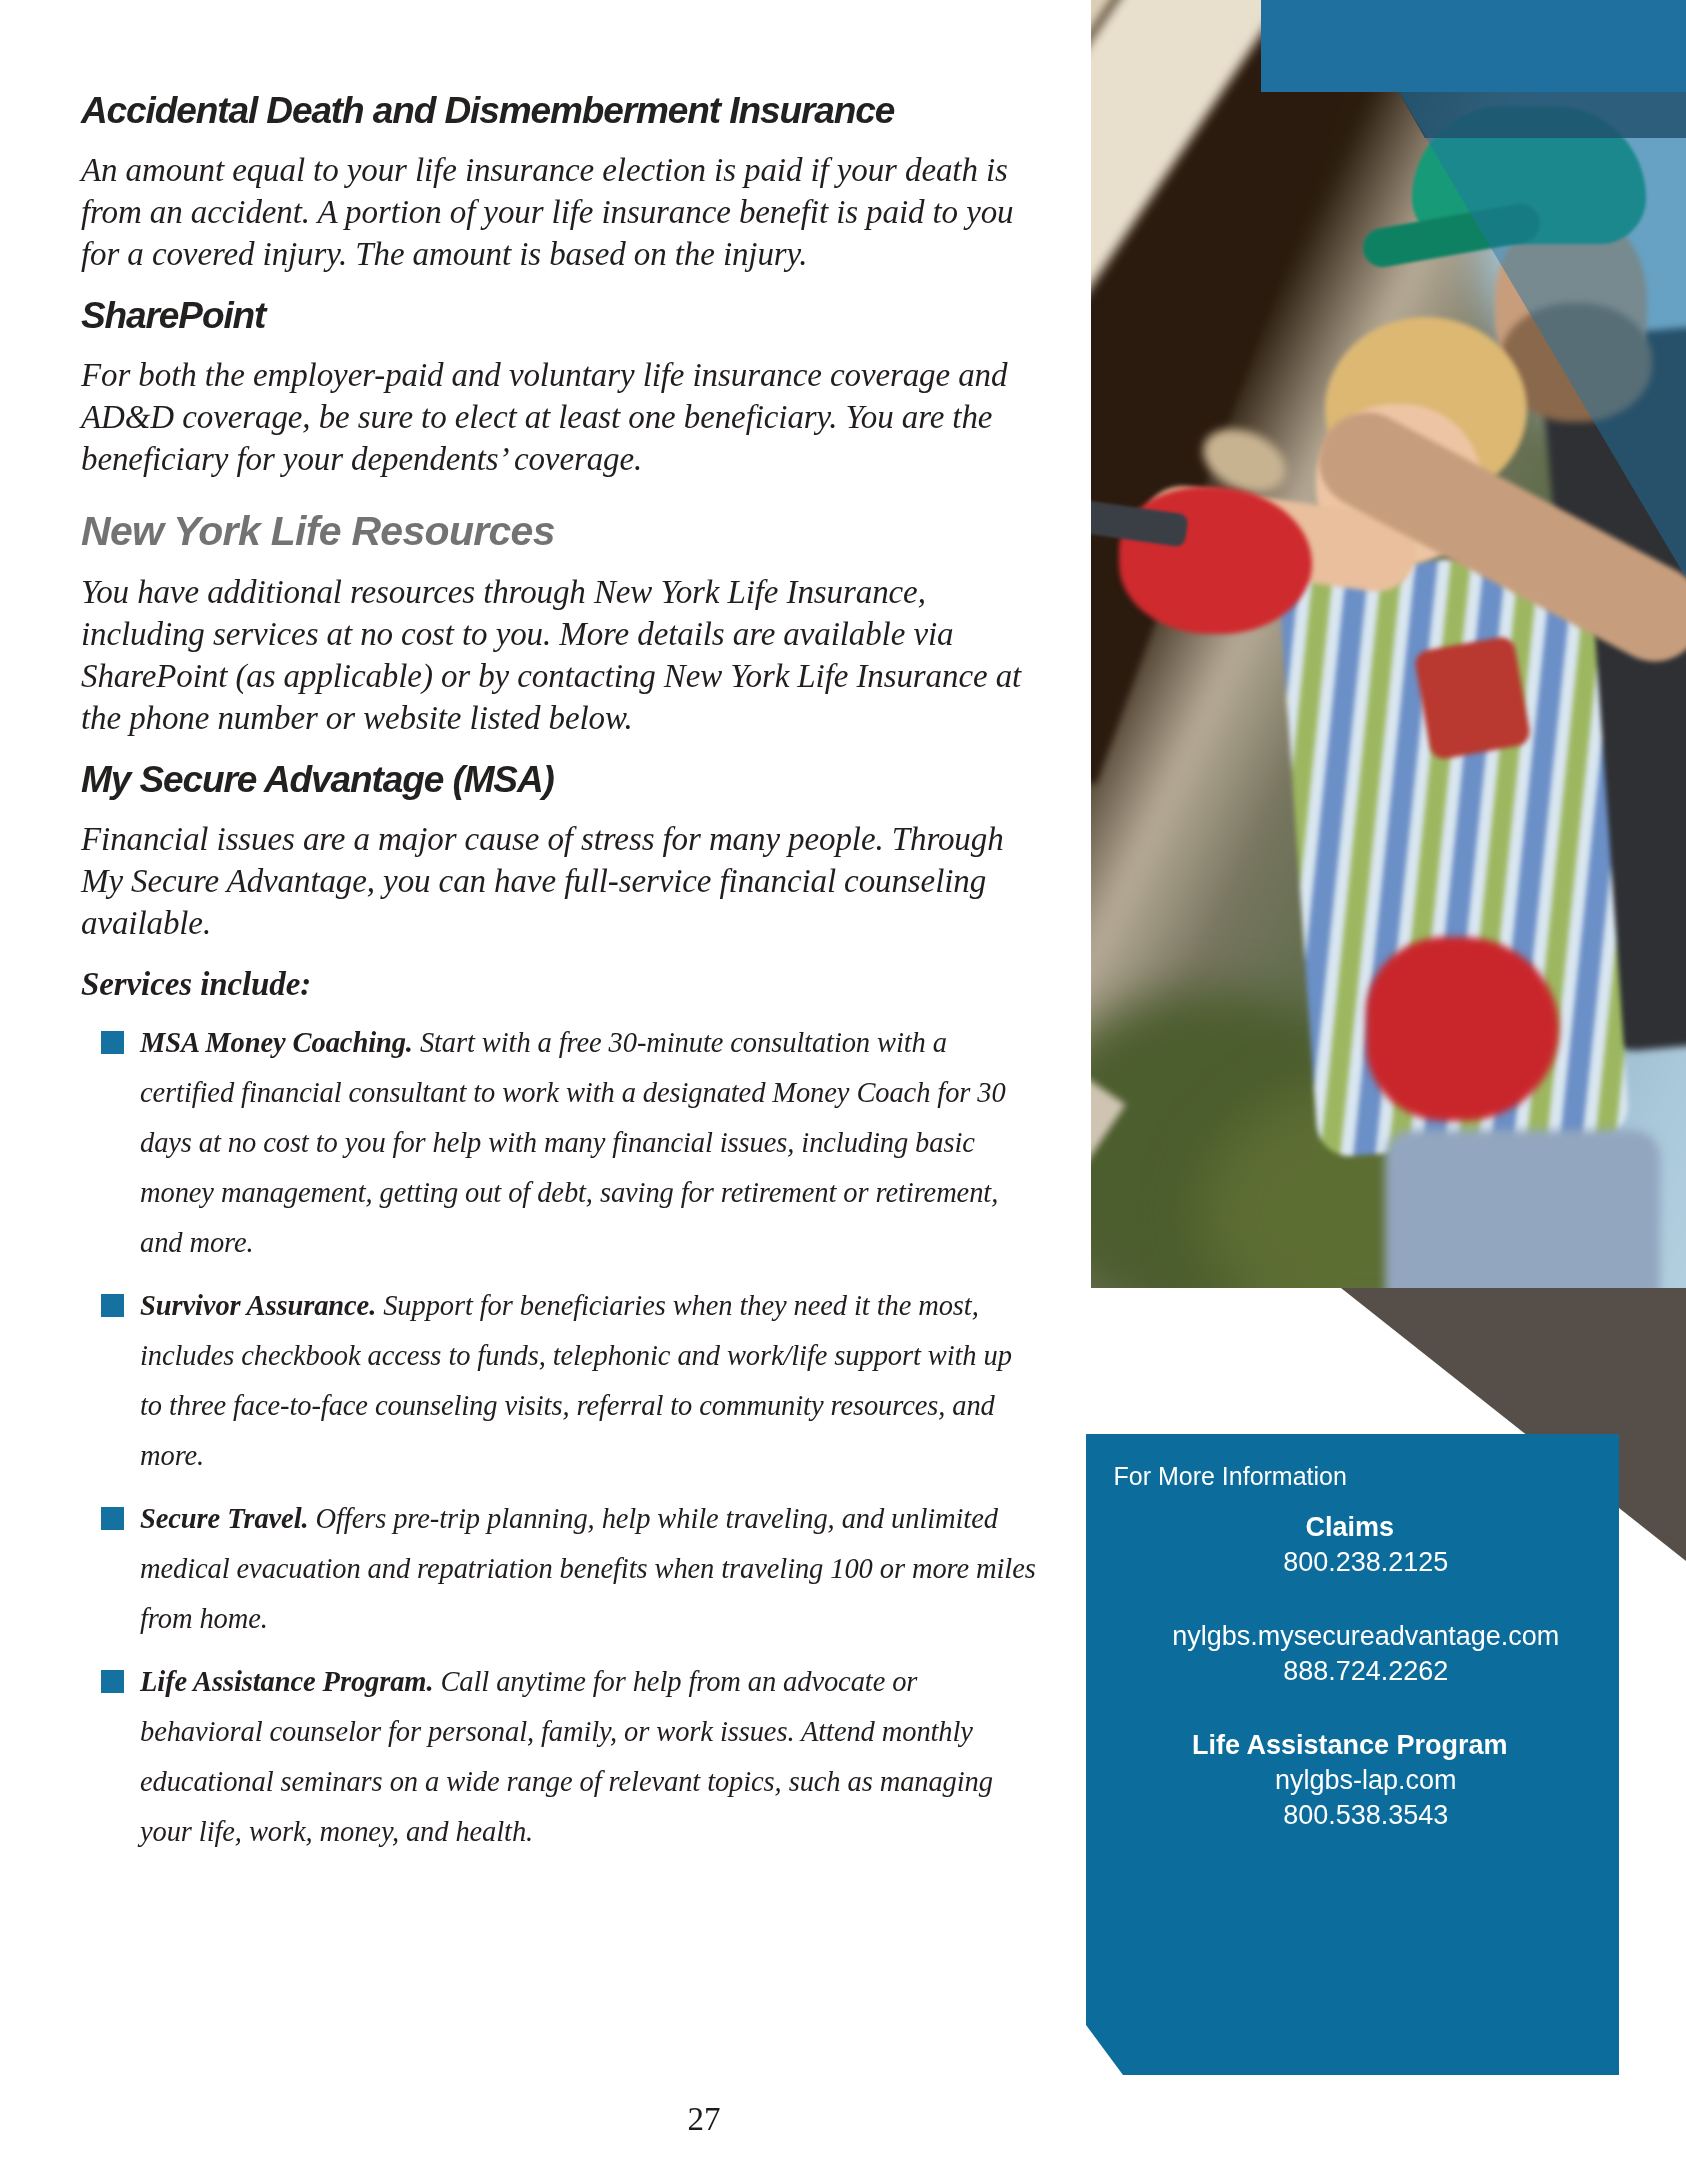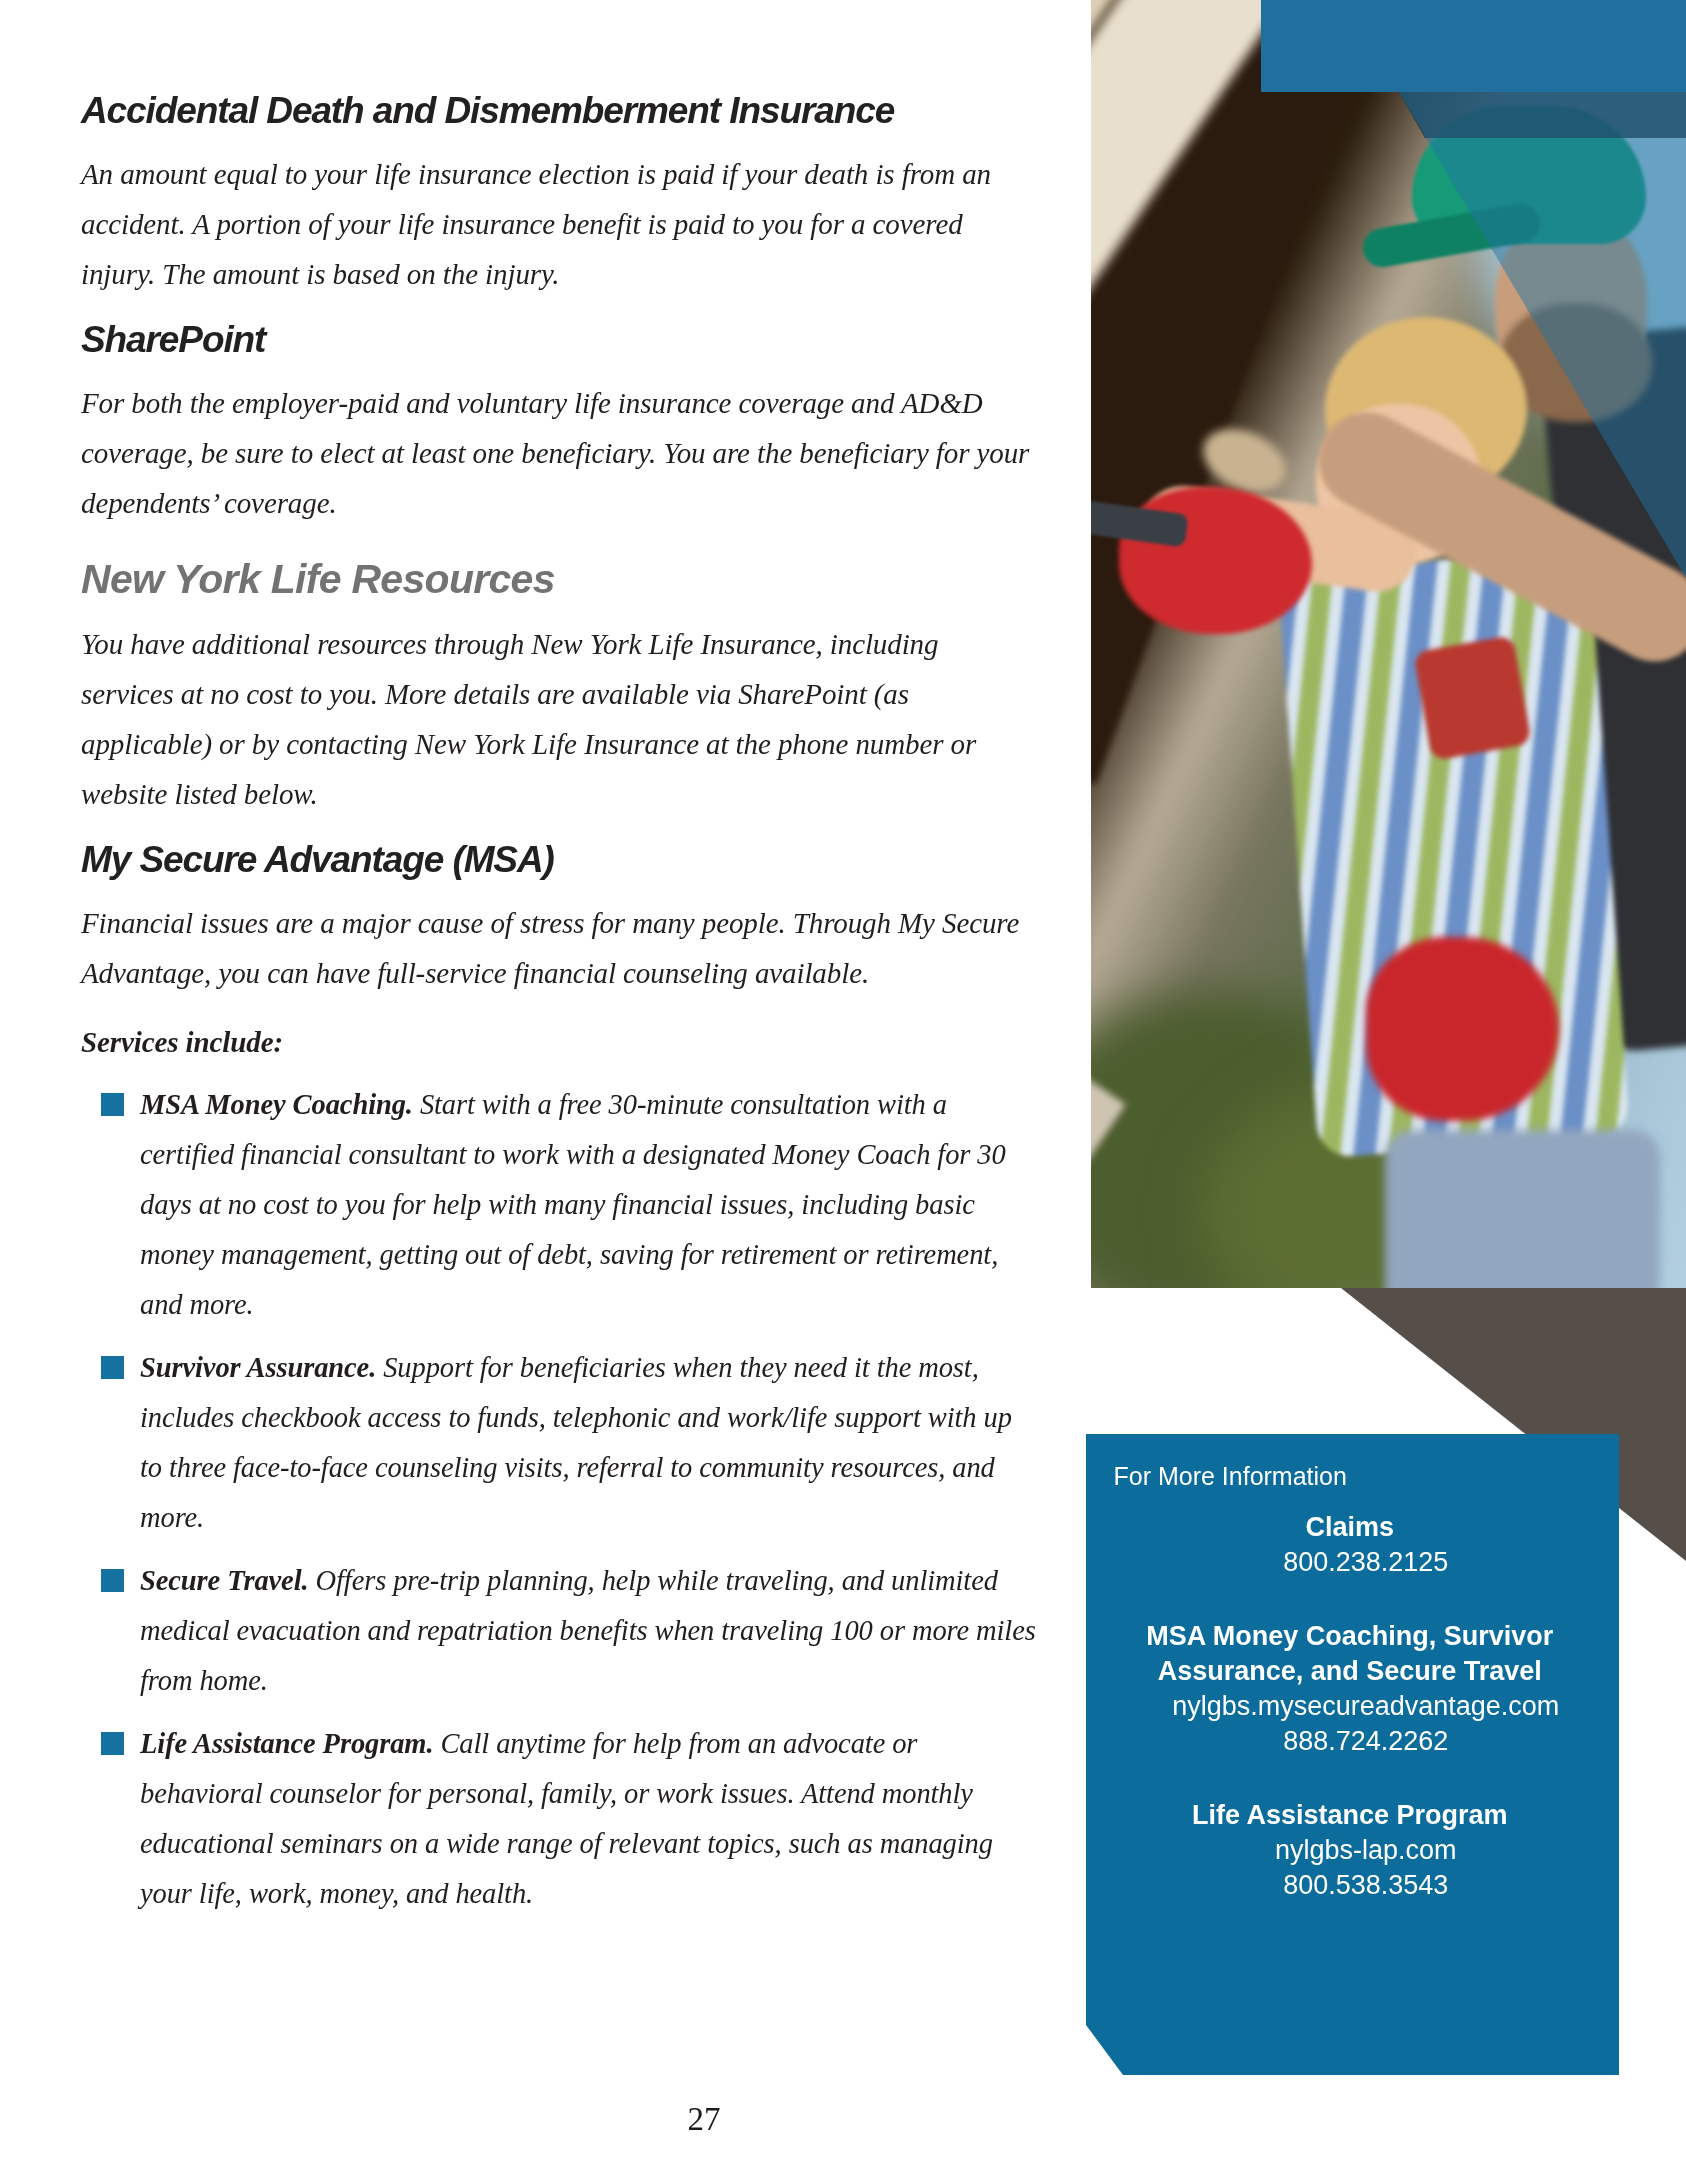--- a/index.html
+++ b/index.html
@@ -6,21 +6,21 @@
   .page{position:relative;width:1686px;height:2182px;background:#ffffff;overflow:hidden;
         font-family:"Liberation Serif",serif;color:#211e1d;}
 
   
   .text-col{position:absolute;left:81px;top:90px;width:955px;font-style:italic;}
   .h-sans{font-family:"Liberation Sans",sans-serif;font-weight:700;color:#232020;
           font-size:37px;line-height:1.15;letter-spacing:-1.1px;margin:20px 0 0 0;}
   .h-sans.first{margin-top:0;}
   .h-blue{font-family:"Liberation Sans",sans-serif;font-weight:700;color:#737373;
           font-size:41px;line-height:1.15;letter-spacing:-0.7px;margin:27.5px 0 0 0;}
-  .body-p{font-size:29px;line-height:50px;margin:16.5px 0 0 0;letter-spacing:-0.1px;}
+  .body-p{font-size:33px;line-height:42px;margin:16.5px 0 0 0;letter-spacing:-0.1px;}
   .body-p.lead-gap{margin-top:18.4px;}
   .bold-label{font-weight:700;}
   .svc-list{list-style:none;margin:9.2px 0 0 0;padding:0;}
   .svc-item{position:relative;padding-left:59px;margin-top:13px;
             font-size:28.5px;line-height:50px;letter-spacing:-0.1px;}
   .bullet-sq{position:absolute;left:20px;top:13px;width:23px;height:23px;background:#15719f;display:block;}
   .svc-lead{font-weight:700;}
 
   
   .photo{position:absolute;left:1091px;top:0;width:595px;height:1288px;overflow:hidden;background:#6c5a42;}
@@ -153,21 +153,20 @@
 
   <div class="info-box">
     <div class="ib-title">For More Information</div>
 
     <div class="ib-group">
       <div class="ib-head">Claims</div>
       <div class="ib-line">800.238.2125</div>
     </div>
 
     <div class="ib-group">
-      <div class="ib-head">MSA Money Coaching, Survivor Assurance, and Secure Travel</div>
       <div class="ib-line">nylgbs.mysecureadvantage.com</div>
       <div class="ib-line">888.724.2262</div>
     </div>
 
     <div class="ib-group">
       <div class="ib-head">Life Assistance Program</div>
       <div class="ib-line">nylgbs-lap.com</div>
       <div class="ib-line">800.538.3543</div>
     </div>
   </div>

